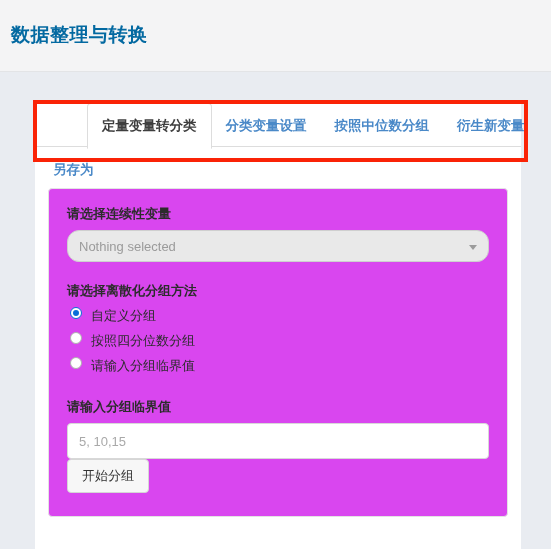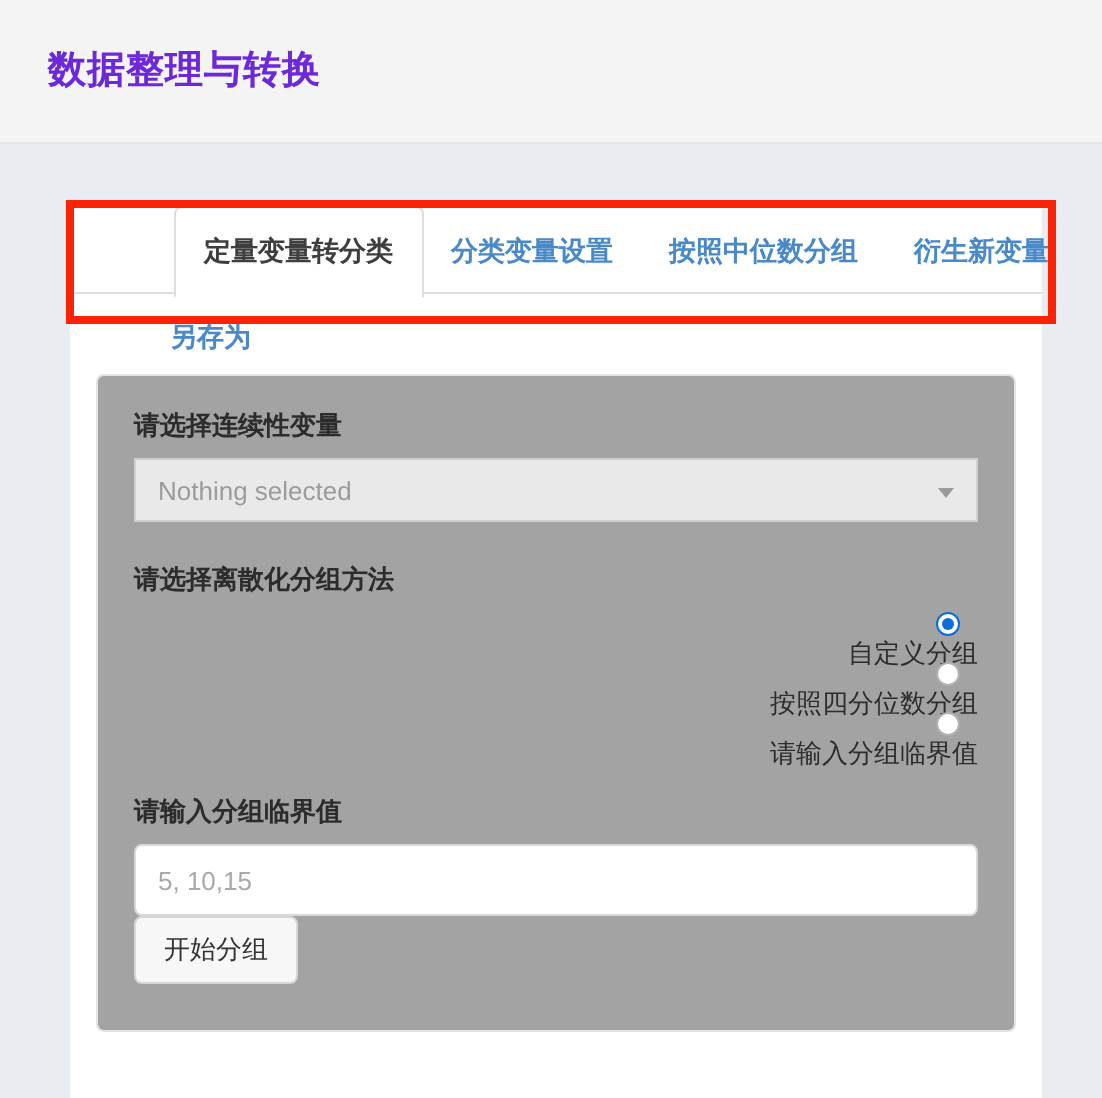--- a/index.html
+++ b/index.html
@@ -21,25 +21,25 @@
     left: 0;
     top: 0;
     width: 551px;
     height: 72px;
     background: #f4f4f5;
     border-bottom: 1px solid #e3e4e6;
     box-sizing: border-box;
   }
   .page-title {
     position: absolute;
-    left: 24px;
+    left: 11px;
     top: 22px;
     font-size: 19px;
     font-weight: bold;
-    color: #6d28d9;
+    color: #0369a1;
     letter-spacing: .5px;
     white-space: nowrap;
   }
 
   
   .card {
     position: absolute;
     left: 35px;
     top: 103px;
     width: 486px;
@@ -84,27 +84,26 @@
   
   .saveas-row {
     padding: 13px 0 9px 18px;
   }
   .saveas-link {
     font-size: 13.5px;
     font-weight: bold;
     color: #4a89c8;
     text-decoration: none;
     cursor: pointer;
-    margin-left: 32px;
   }
 
   
   .form-panel {
     margin: 0 13px 0 13px;
-    background: #a3a3a3;
+    background: #d946ef;
     border: 1px solid #e3e3e3;
     border-radius: 4px;
     padding: 16px 18px 22px 18px;
     box-sizing: border-box;
     width: 460px;
     height: 329px;
   }
 
   .field-label {
     font-size: 13px;
@@ -116,21 +115,21 @@
   .field-label.second { margin-top: 20px; }
   .field-label.third  { margin-top: 19px; }
 
   
   .select-box {
     position: relative;
     width: 100%;
     height: 32px;
     background: #e9e9e9;
     border: 1px solid #cfcfcf;
-    border-radius: 0;
+    border-radius: 12px;
     box-sizing: border-box;
     cursor: default;
   }
   .select-text {
     position: absolute;
     left: 11px;
     top: 7px;
     font-size: 13px;
     color: #9b9b9b;
     line-height: 17px;
@@ -143,25 +142,24 @@
     height: 0;
     border-left: 4.5px solid transparent;
     border-right: 4.5px solid transparent;
     border-top: 5px solid #9b9b9b;
   }
 
   
   .radio-list { margin-top: 2px; }
   .radio-row {
     display: flex;
-    align-items: flex-end;
+    align-items: flex-start;
     height: 22px;
     margin-bottom: 3px;
     cursor: pointer;
-    flex-direction: column;
   }
   .radio-mark {
     width: 12px;
     height: 12px;
     border-radius: 50%;
     border: 1px solid #b0b0b0;
     background: #ffffff;
     box-sizing: border-box;
     margin-left: 3px;
     margin-right: 9px;

